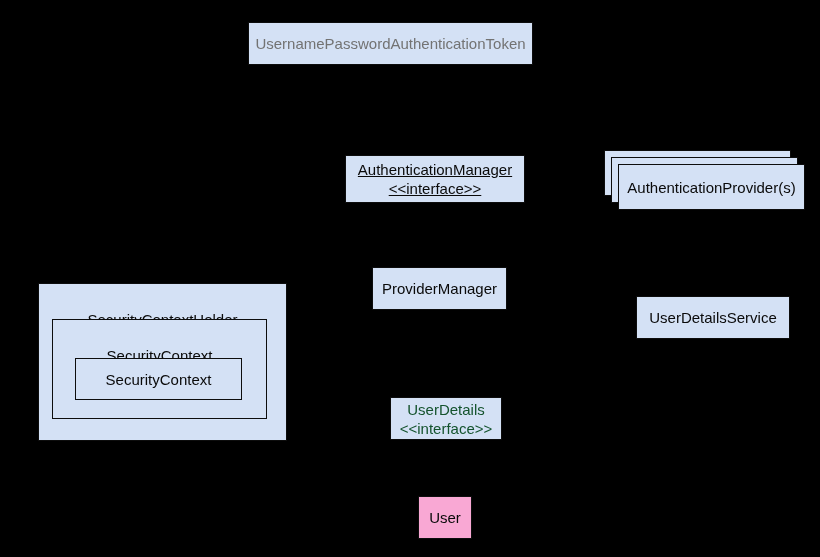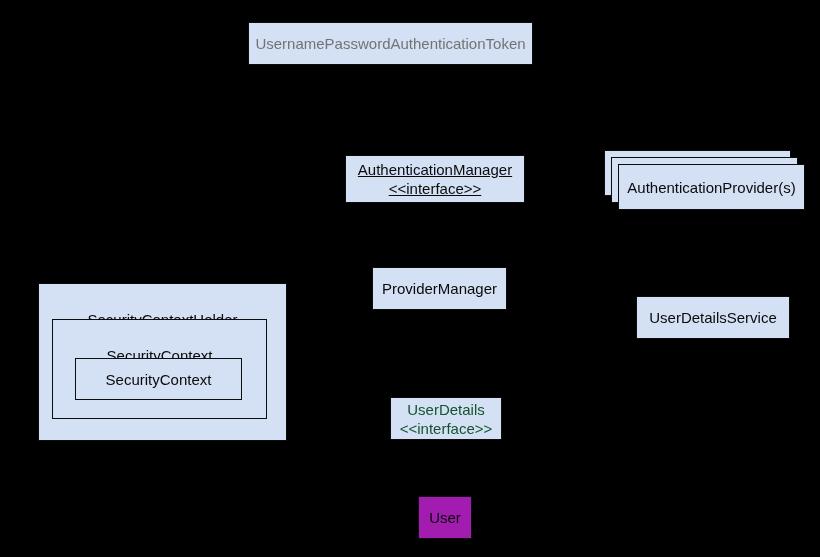--- a/index.html
+++ b/index.html
@@ -73,15 +73,15 @@
   </div>
   <div class="node" id="n-auth" style="left: 75px; top: 358px; width: 167px; height: 42px; background: rgb(212, 225, 245); border-color: rgb(13, 13, 13); color: rgb(10, 10, 10);">SecurityContext</div>
 
   <div class="node" id="n-uds" style="left: 636px; top: 296px; width: 154px; height: 43px; background: rgb(212, 225, 245); border-color: rgb(13, 13, 13); color: rgb(10, 10, 10);">UserDetailsService</div>
 
   <div class="node" id="n-providermanager" style="left: 372px; top: 267px; width: 135px; height: 43px; background: rgb(212, 225, 245); border-color: rgb(13, 13, 13); color: rgb(10, 10, 10);">ProviderManager</div>
 
   <div class="node" id="n-userdetails" style="left: 390px; top: 397px; width: 112px; height: 43px; background: rgb(212, 225, 245); border-color: rgb(13, 13, 13); color: #14532d;">UserDetails
 &lt;&lt;interface&gt;&gt;</div>
 
-  <div class="node" id="n-user" style="left: 418px; top: 496px; width: 54px; height: 43px; background: #a21caf; border-color: rgb(13, 13, 13); color: rgb(10, 10, 10);">User</div>
+  <div class="node" id="n-user" style="left: 418px; top: 496px; width: 54px; height: 43px; background: #f9a8d4; border-color: rgb(13, 13, 13); color: rgb(10, 10, 10);">User</div>
 
 </div>
 
 </body></html>

